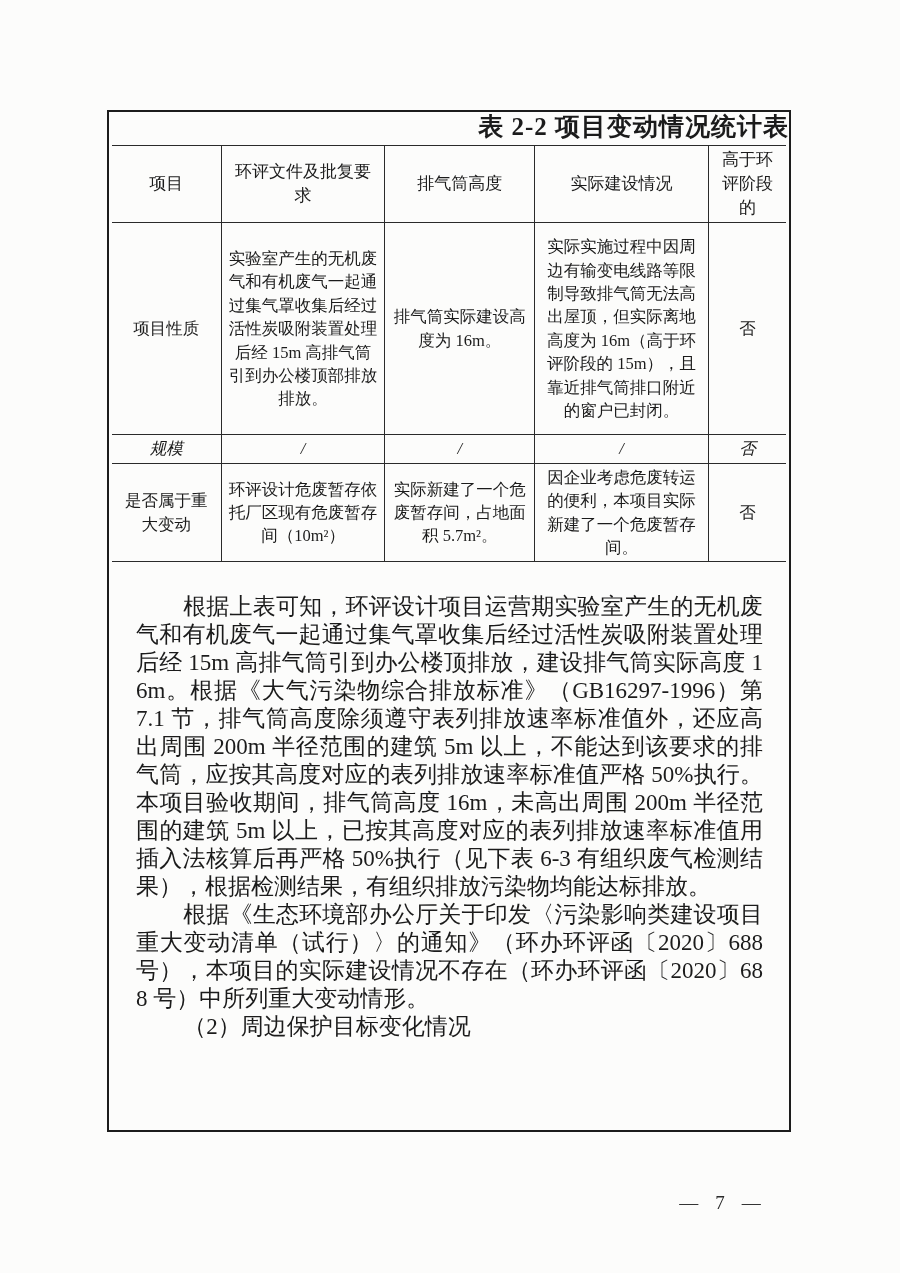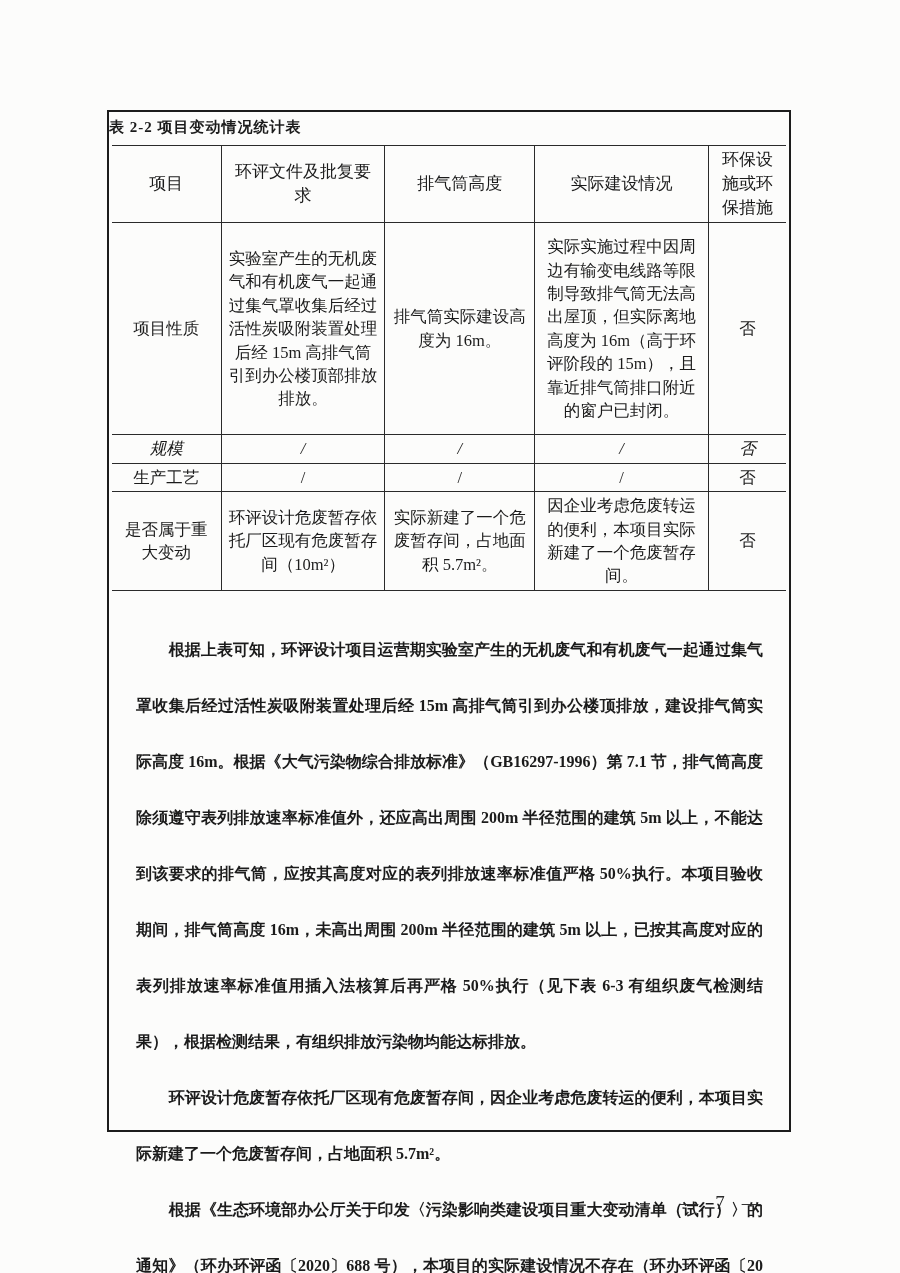--- a/index.html
+++ b/index.html
@@ -27,23 +27,23 @@
     top: 110px;
     width: 684px;
     height: 1022px;
     border: 2px solid #1c1c1c;
     background: transparent;
   }
 
   .table-title {
     height: 33px;
     line-height: 30px;
-    text-align: left;
+    text-align: right;
     font-weight: bold;
-    font-size: 15px;
+    font-size: 25px;
     letter-spacing: 1px;
   }
 
   table.change-table {
     width: calc(100% - 6px);
     margin: 0 auto;
     border-collapse: collapse;
     table-layout: fixed;
     font-size: 16.5px;
   }
@@ -64,26 +64,25 @@
   tr.row-nature  td { height: 212px; }
   tr.row-scale   td { height: 26px; font-style: italic; }
   tr.row-process td { height: 26px; }
   tr.row-epf     td { height: 84px; }
   tr.row-other   td { height: 25px; }
 
   .body-text {
     padding: 31px 26px 0 27px;
   }
   .body-text p {
-    font-size: 16px;
-    line-height: 56px;
+    font-size: 23px;
+    line-height: 28px;
     text-align: justify;
     text-indent: 2.05em;
     word-break: break-all;
-    font-weight: bold;
   }
 
   .footer-pageno {
     position: absolute;
     top: 1192px;
     left: 640px;
     width: 160px;
     display: flex;
     justify-content: center;
     align-items: center;
@@ -108,61 +107,53 @@
         <col style="width:22.2%">
         <col style="width:25.8%">
         <col style="width:11.5%">
       </colgroup>
       <tbody>
         <tr class="row-header">
           <td>项目</td>
           <td>环评文件及批复要求</td>
           <td>排气筒高度</td>
           <td>实际建设情况</td>
-          <td>环保设施或环保措施</td>
+          <td>高于环评阶段的</td>
         </tr>
 
         <tr class="row-nature">
           <td>项目性质</td>
           <td>实验室产生的无机废气和有机废气一起通过集气罩收集后经过活性炭吸附装置处理后经 15m 高排气筒引到办公楼顶部排放排放。</td>
           <td>排气筒实际建设高度为 16m。</td>
           <td>实际实施过程中因周边有输变电线路等限制导致排气筒无法高出屋顶，但实际离地高度为 16m（高于环评阶段的 15m），且靠近排气筒排口附近的窗户已封闭。</td>
           <td>否</td>
         </tr>
 
         <tr class="row-scale">
           <td>规模</td>
           <td>/</td>
           <td>/</td>
           <td>/</td>
           <td>否</td>
         </tr>
 
-        <tr class="row-process">
-          <td>生产工艺</td>
-          <td>/</td>
-          <td>/</td>
-          <td>/</td>
-          <td>否</td>
-        </tr>
 
         <tr class="row-epf">
           <td>是否属于重大变动</td>
           <td>环评设计危废暂存依托厂区现有危废暂存间（10m²）</td>
           <td>实际新建了一个危废暂存间，占地面积 5.7m²。</td>
           <td>因企业考虑危废转运的便利，本项目实际新建了一个危废暂存间。</td>
           <td>否</td>
         </tr>
 
       </tbody>
     </table>
 
     <div class="body-text">
       <p>根据上表可知，环评设计项目运营期实验室产生的无机废气和有机废气一起通过集气罩收集后经过活性炭吸附装置处理后经 15m 高排气筒引到办公楼顶排放，建设排气筒实际高度 16m。根据《大气污染物综合排放标准》（GB16297-1996）第 7.1 节，排气筒高度除须遵守表列排放速率标准值外，还应高出周围 200m 半径范围的建筑 5m 以上，不能达到该要求的排气筒，应按其高度对应的表列排放速率标准值严格 50%执行。本项目验收期间，排气筒高度 16m，未高出周围 200m 半径范围的建筑 5m 以上，已按其高度对应的表列排放速率标准值用插入法核算后再严格 50%执行（见下表 6-3 有组织废气检测结果），根据检测结果，有组织排放污染物均能达标排放。</p>
-      <p>环评设计危废暂存依托厂区现有危废暂存间，因企业考虑危废转运的便利，本项目实际新建了一个危废暂存间，占地面积 5.7m²。</p>
       <p>根据《生态环境部办公厅关于印发〈污染影响类建设项目重大变动清单（试行）〉的通知》（环办环评函〔2020〕688 号），本项目的实际建设情况不存在（环办环评函〔2020〕688 号）中所列重大变动情形。</p>
       <p>（2）周边保护目标变化情况</p>
     </div>
 
   </div>
 
   <div class="footer-pageno">
     <span>—</span>
     <span>7</span>
     <span>—</span>

